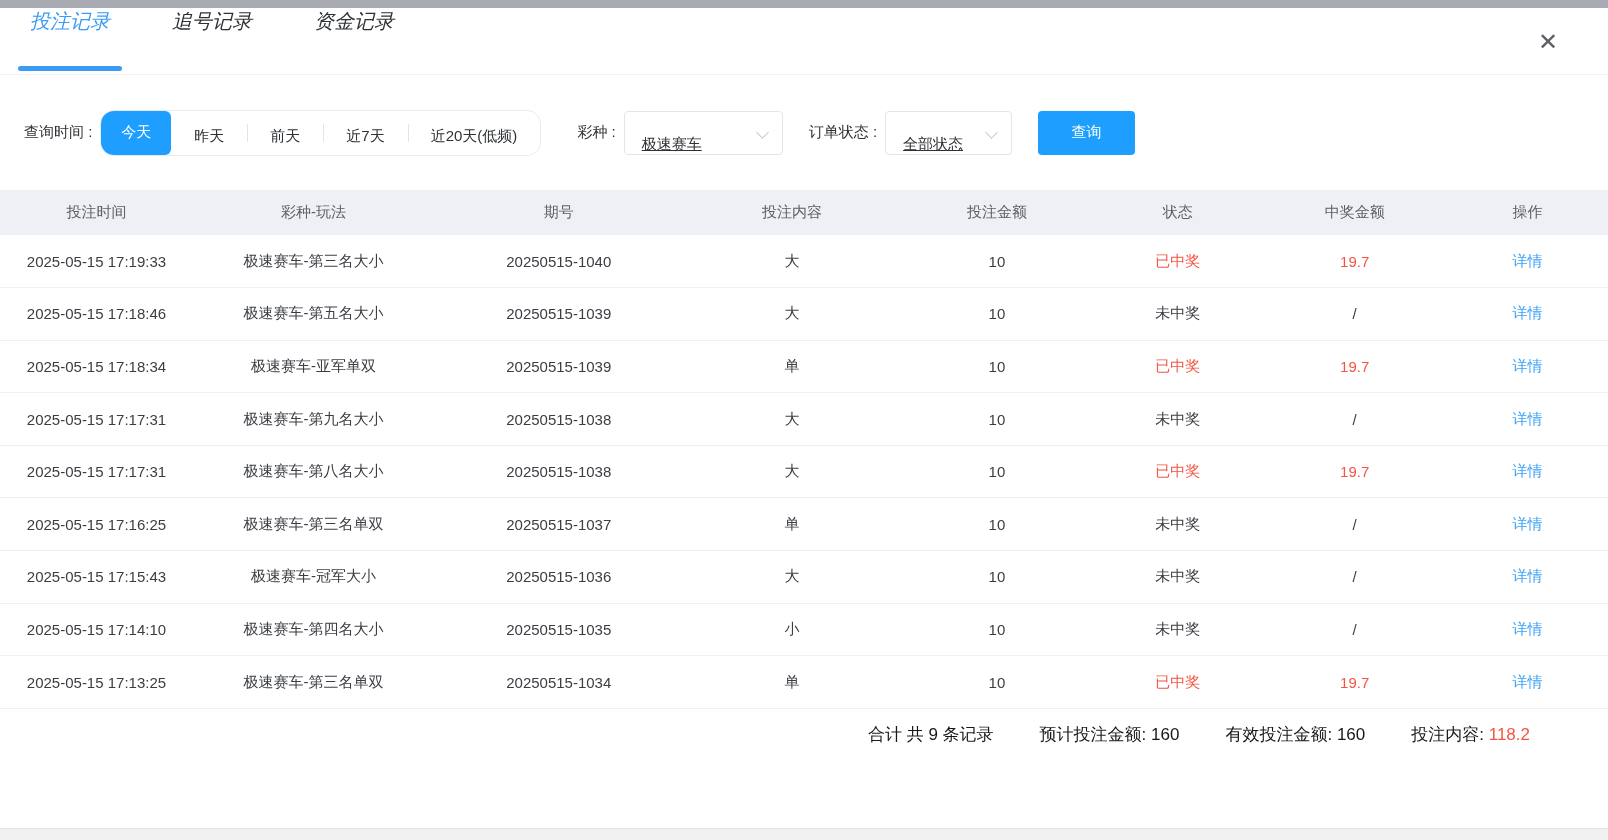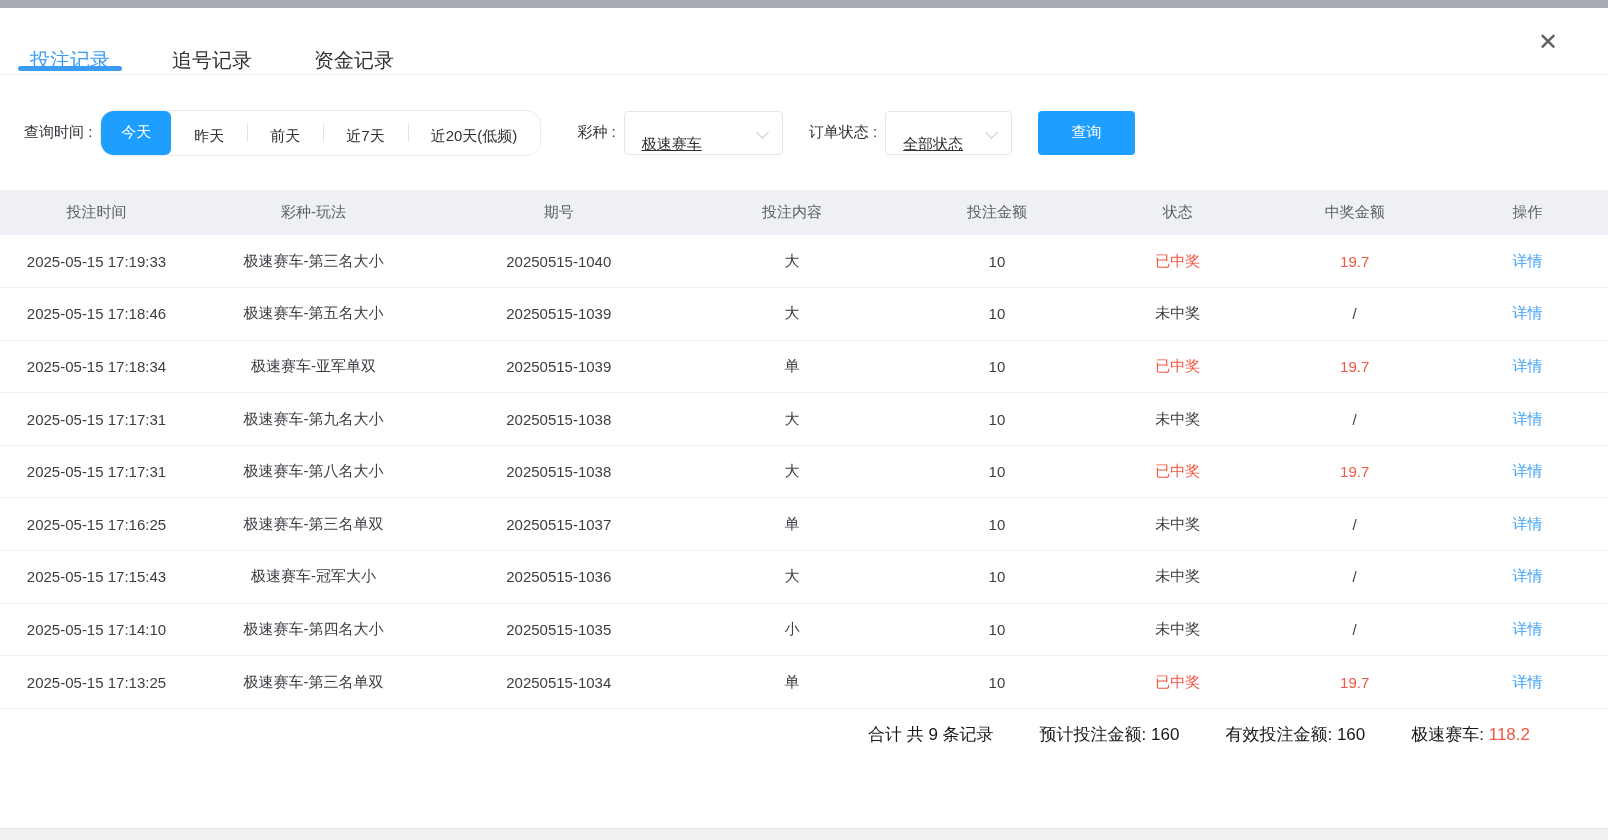--- a/index.html
+++ b/index.html
@@ -8,22 +8,22 @@
 
   .top-strip { height:8px; background:#a9abb2; }
   .bottom-strip { height:12px; background:#f1f1f2; border-top:1px solid #e3e4e6; }
 
   .modal { position:relative; width:1608px; height:820px; background:#fff;
     border-radius:10px 10px 0 0; overflow:hidden; }
 
   
   .tab-bar { position:relative; height:67px; border-bottom:1px solid #f1f1f1;
     display:flex; align-items:center; padding-left:30px; }
-  .tab { position:relative; height:100%; display:flex; align-items:flex-end;
-    margin-right:62px; font-size:20px; color:#2e3236; cursor:pointer; }
+  .tab { position:relative; height:100%; display:flex; align-items:flex-start;
+    margin-right:62px; font-size:20px; color:#2e3236; cursor:pointer;font-style:italic; }
   .tab.active { color:#3a9cf5; }
   .tab.active .tab-underline { position:absolute; left:-12px; right:-12px; bottom:3px;
     height:5px; border-radius:4px; background:#3a9cf5; }
   .close-x { position:absolute; top:22px; right:50px; font-size:24px; line-height:1;
     color:#5d6166; cursor:pointer; }
 
   
   .filter-row { height:115px; display:flex; align-items:center; padding-left:24px; }
   .flabel { font-size:15px; color:#2e3236; white-space:nowrap; }
   .time-group { display:flex; align-items:center; height:46px; margin-left:8px;
@@ -233,18 +233,18 @@
       <td class="win">19.7</td>
       <td><a class="detail">详情</a></td>
     </tr>
   </tbody>
   </table>
 
   <div class="summary">
     <span class="item">合计 共 9 条记录</span>
     <span class="item"><span>预计投注金额: </span><span>160</span></span>
     <span class="item"><span>有效投注金额: </span><span>160</span></span>
-    <span class="item"><span>极速赛车: </span><span class="red">118.2</span></span>
+    <span class="item"><span>投注内容: </span><span class="red">118.2</span></span>
   </div>
 
 </div>
 
 <div class="bottom-strip"></div>
 
 </body></html>

